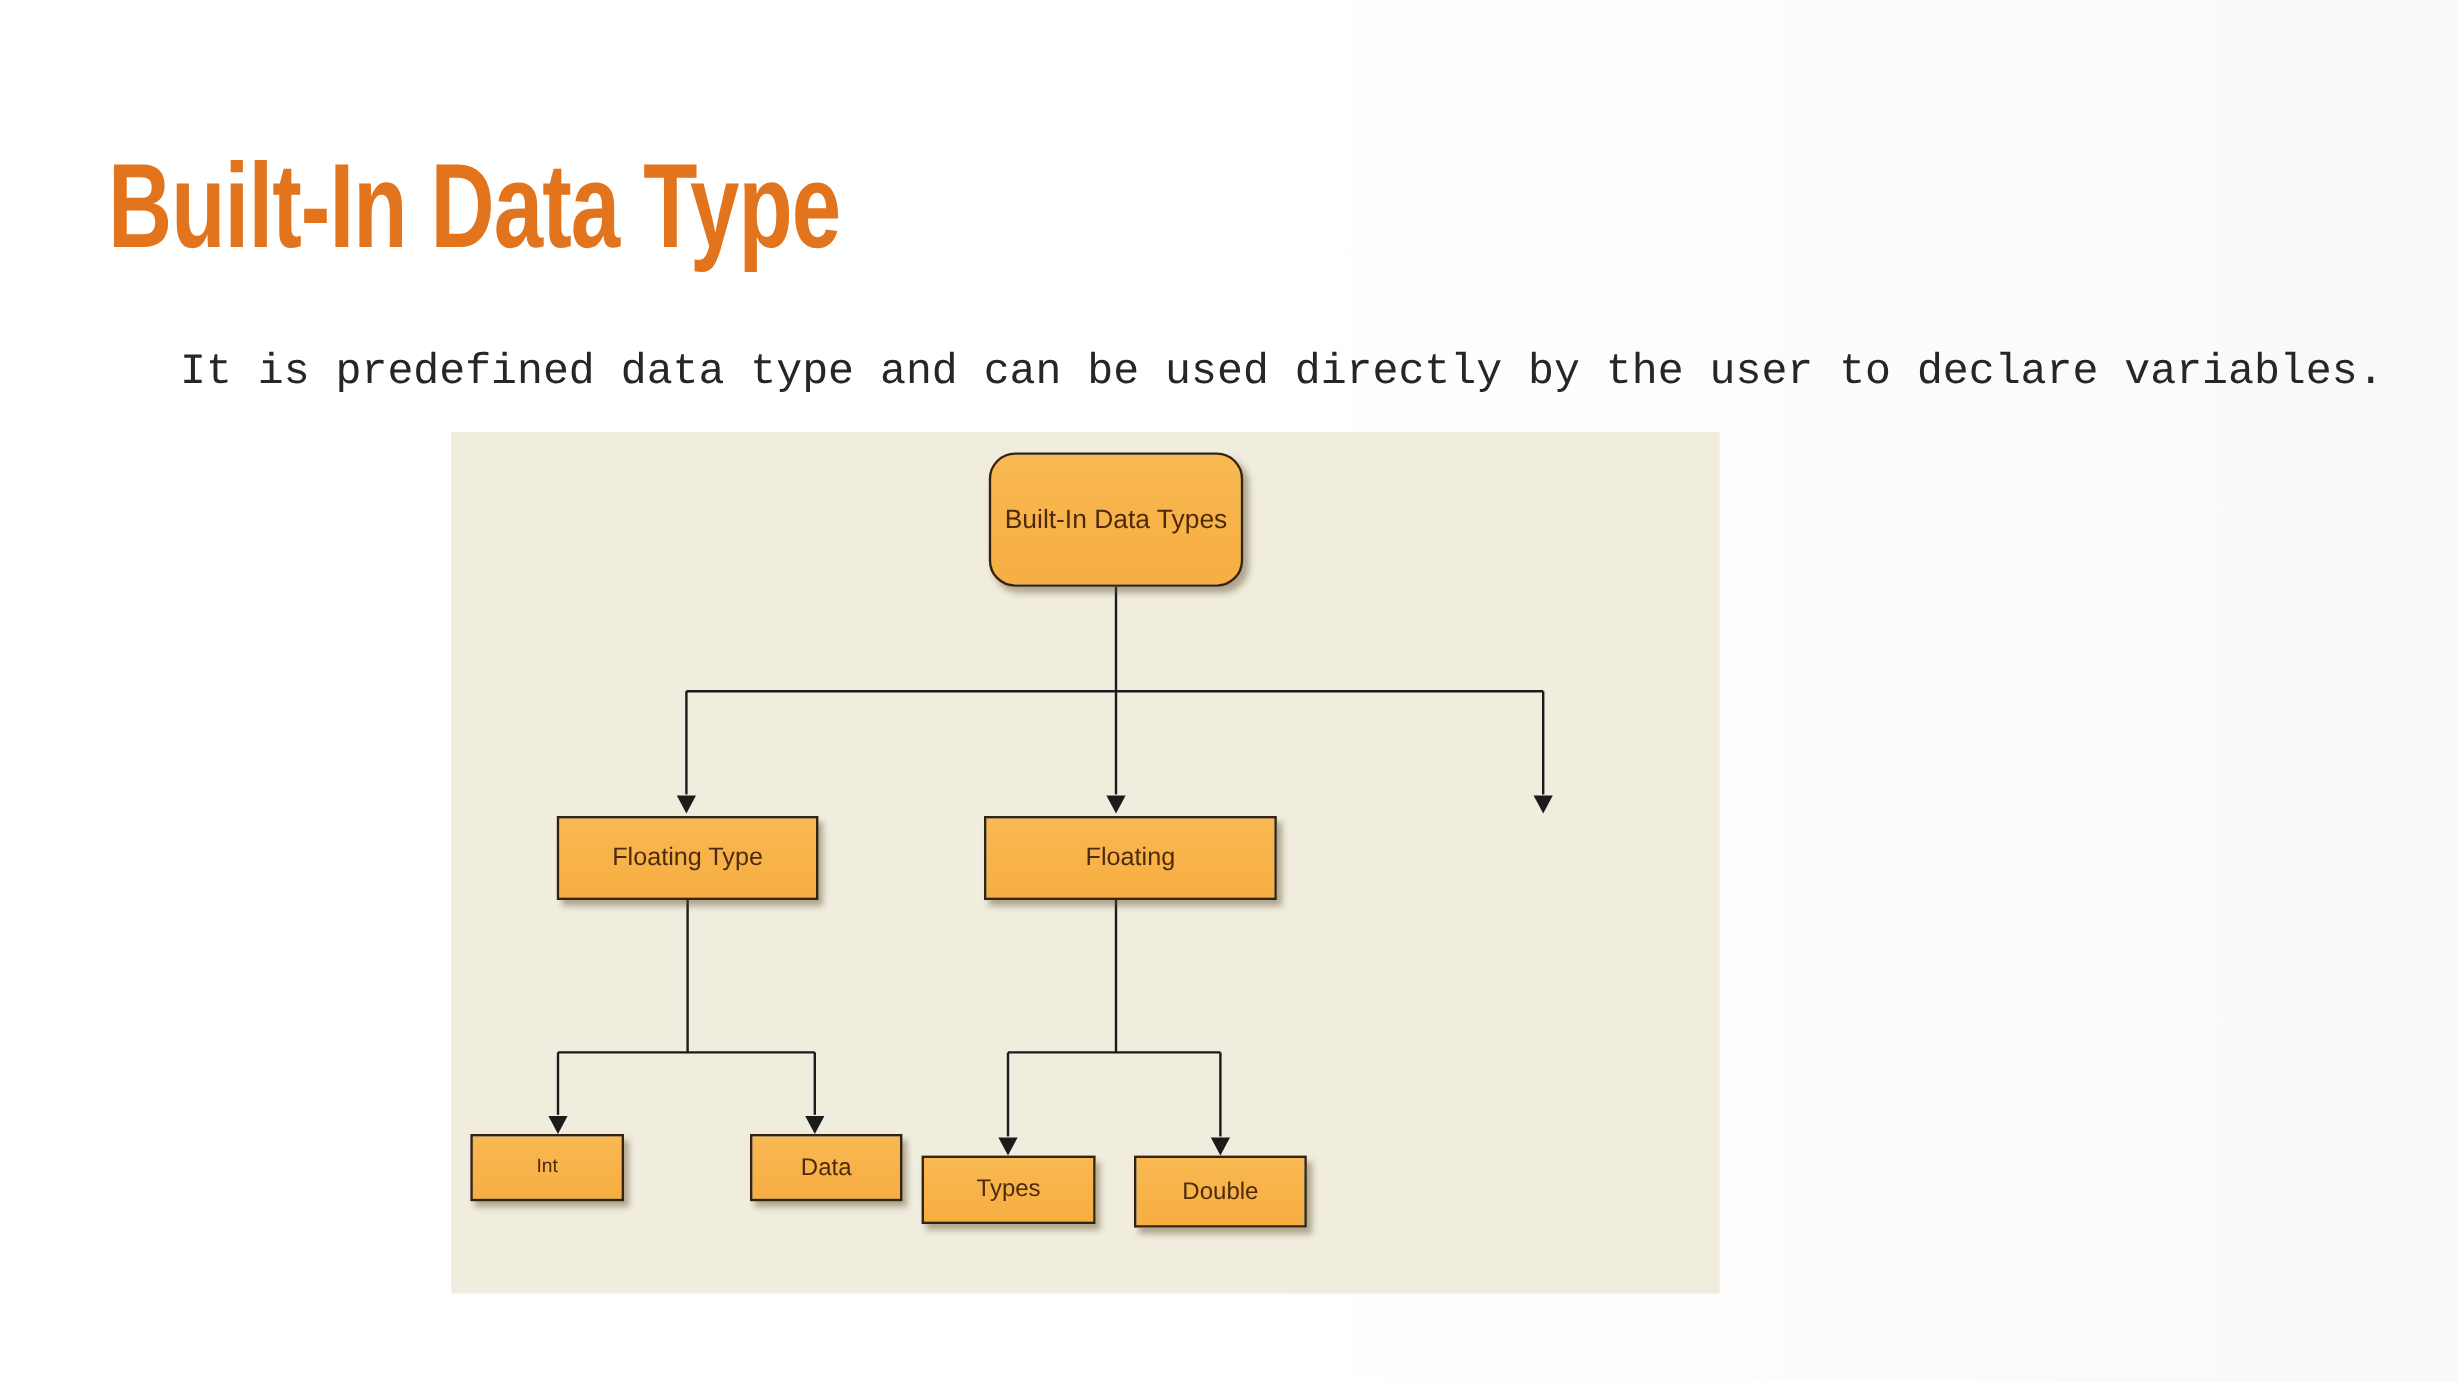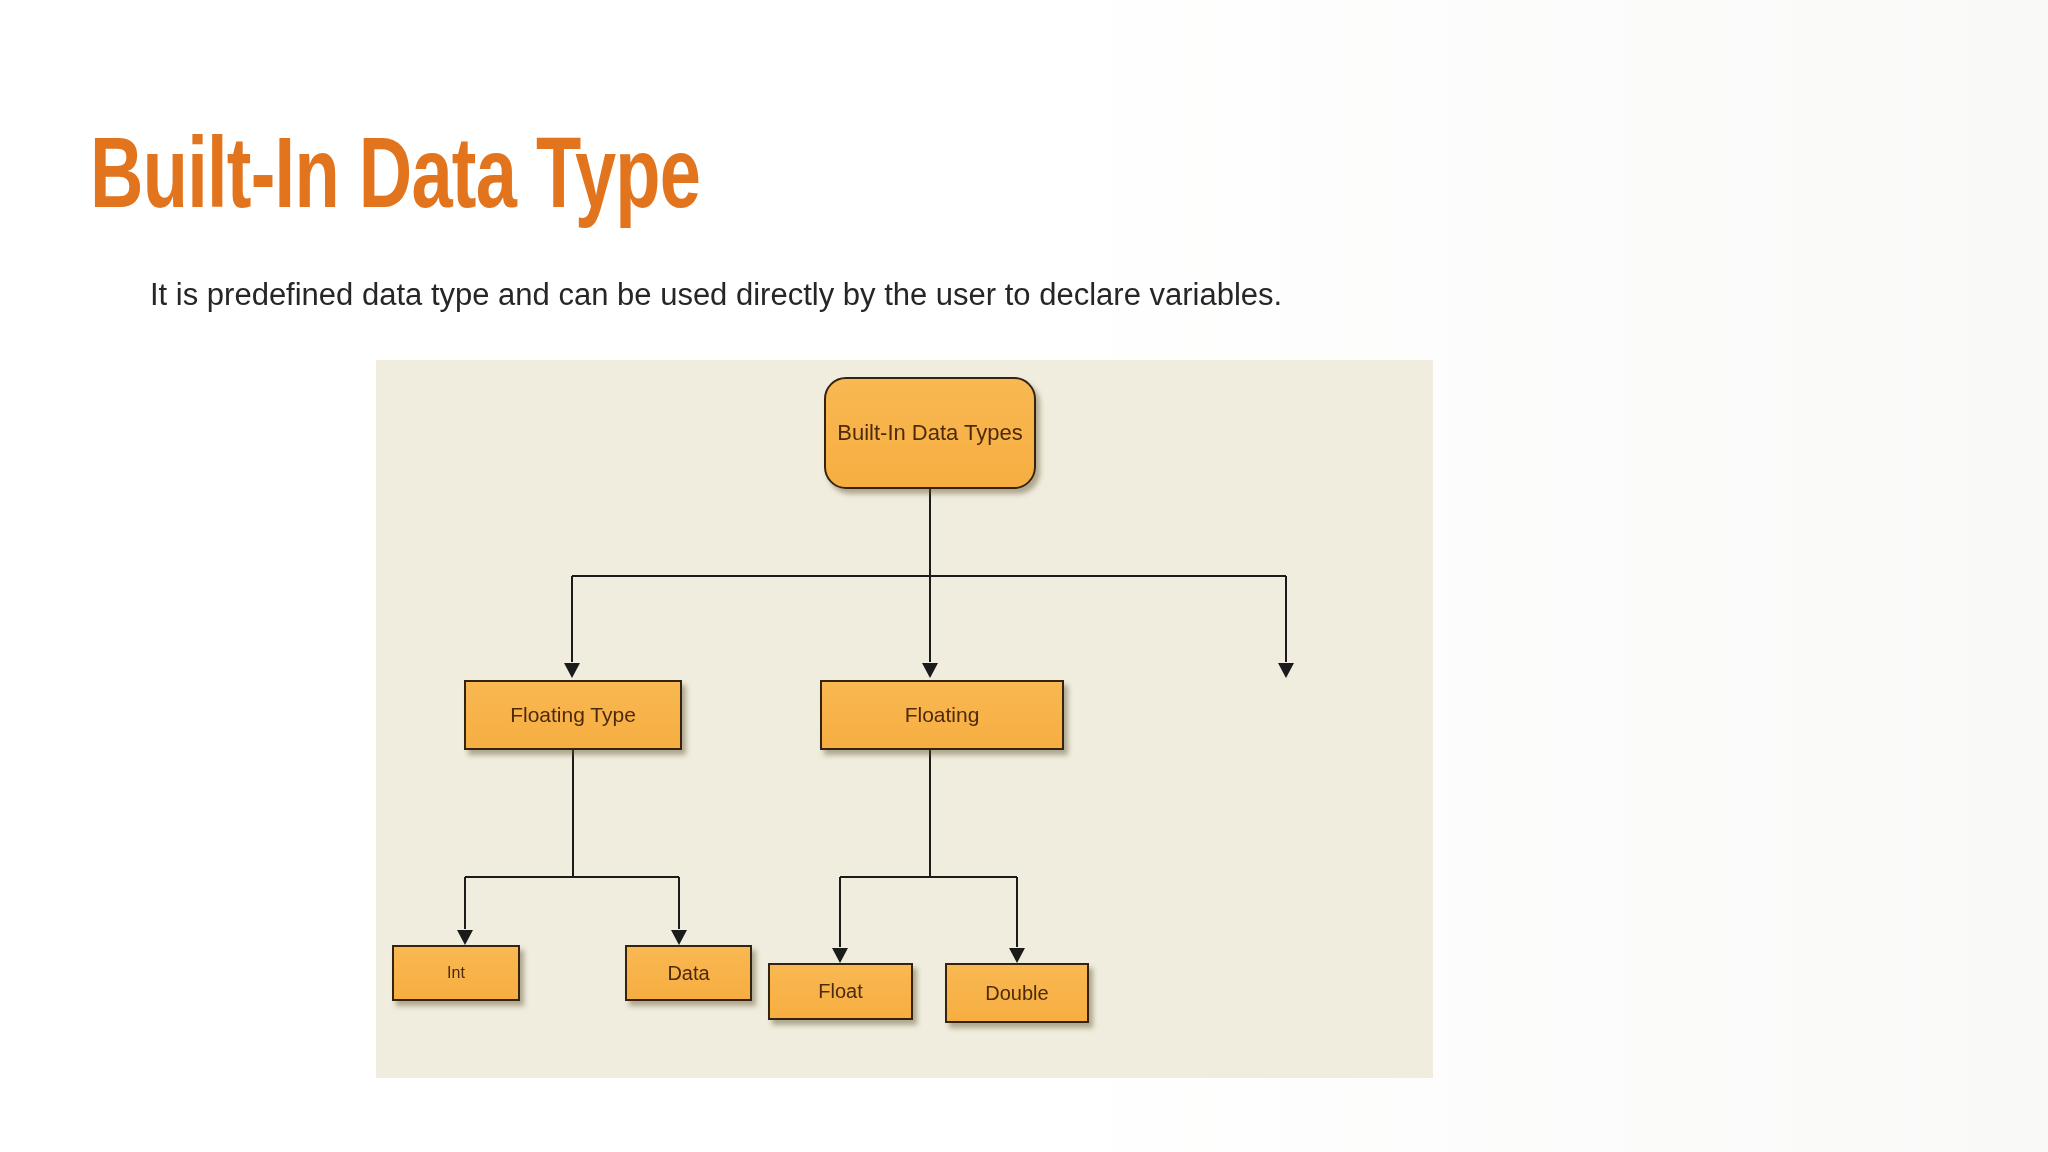--- a/index.html
+++ b/index.html
@@ -24,25 +24,26 @@
     line-height: 1.0;
     letter-spacing: -1px;
     color: #e2741d;
     transform: scaleX(0.74);
     transform-origin: left top;
     white-space: nowrap;
   }
   .slide-subtitle {
     position: absolute;
     left: 150px;
-    top: 276px;
-    font-size: 31px;
+    top: 288px;
+    font-size: 36px;
     line-height: 1.2;
     color: #262626;
     white-space: nowrap;
+    font-family: Liberation Mono, monospace;
   }
   .diagram-panel {
     position: absolute;
     left: 376px;
     top: 360px;
     width: 1057px;
     height: 718px;
     background: #f0edde;
   }
   .connector-svg {
@@ -136,21 +137,21 @@
 
     <div class="node node-int">
       <span>Int</span>
     </div>
 
     <div class="node node-char">
       <span>Data</span>
     </div>
 
     <div class="node node-float">
-      <span>Float</span>
+      <span>Types</span>
     </div>
 
     <div class="node node-double">
       <span>Double</span>
     </div>
 
   </div>
 </div>
 
 </body></html>

